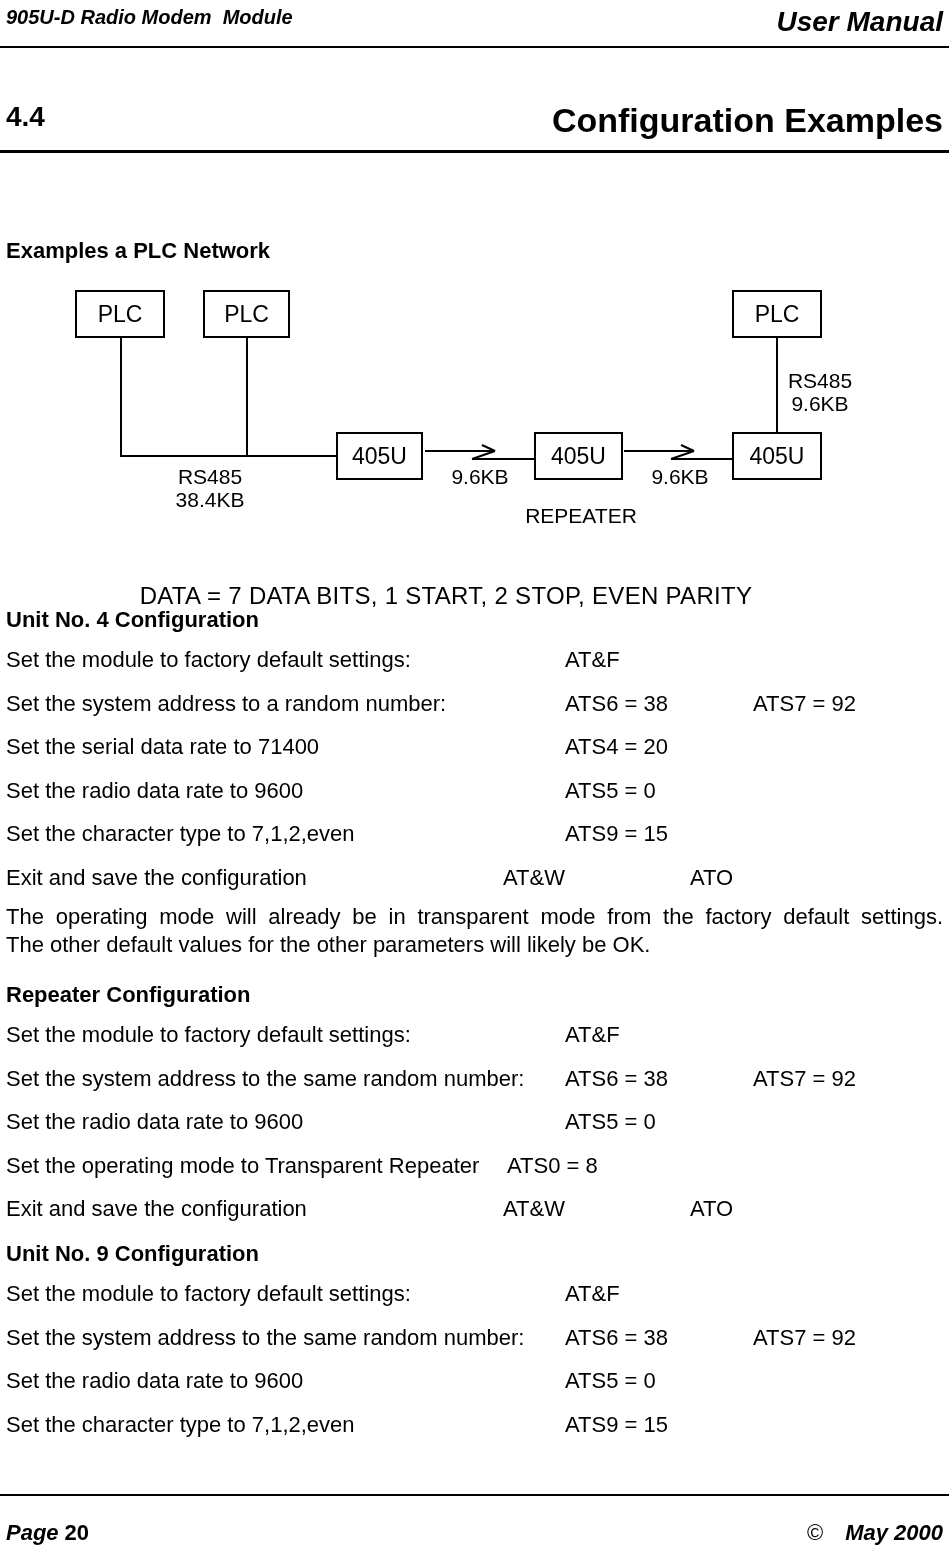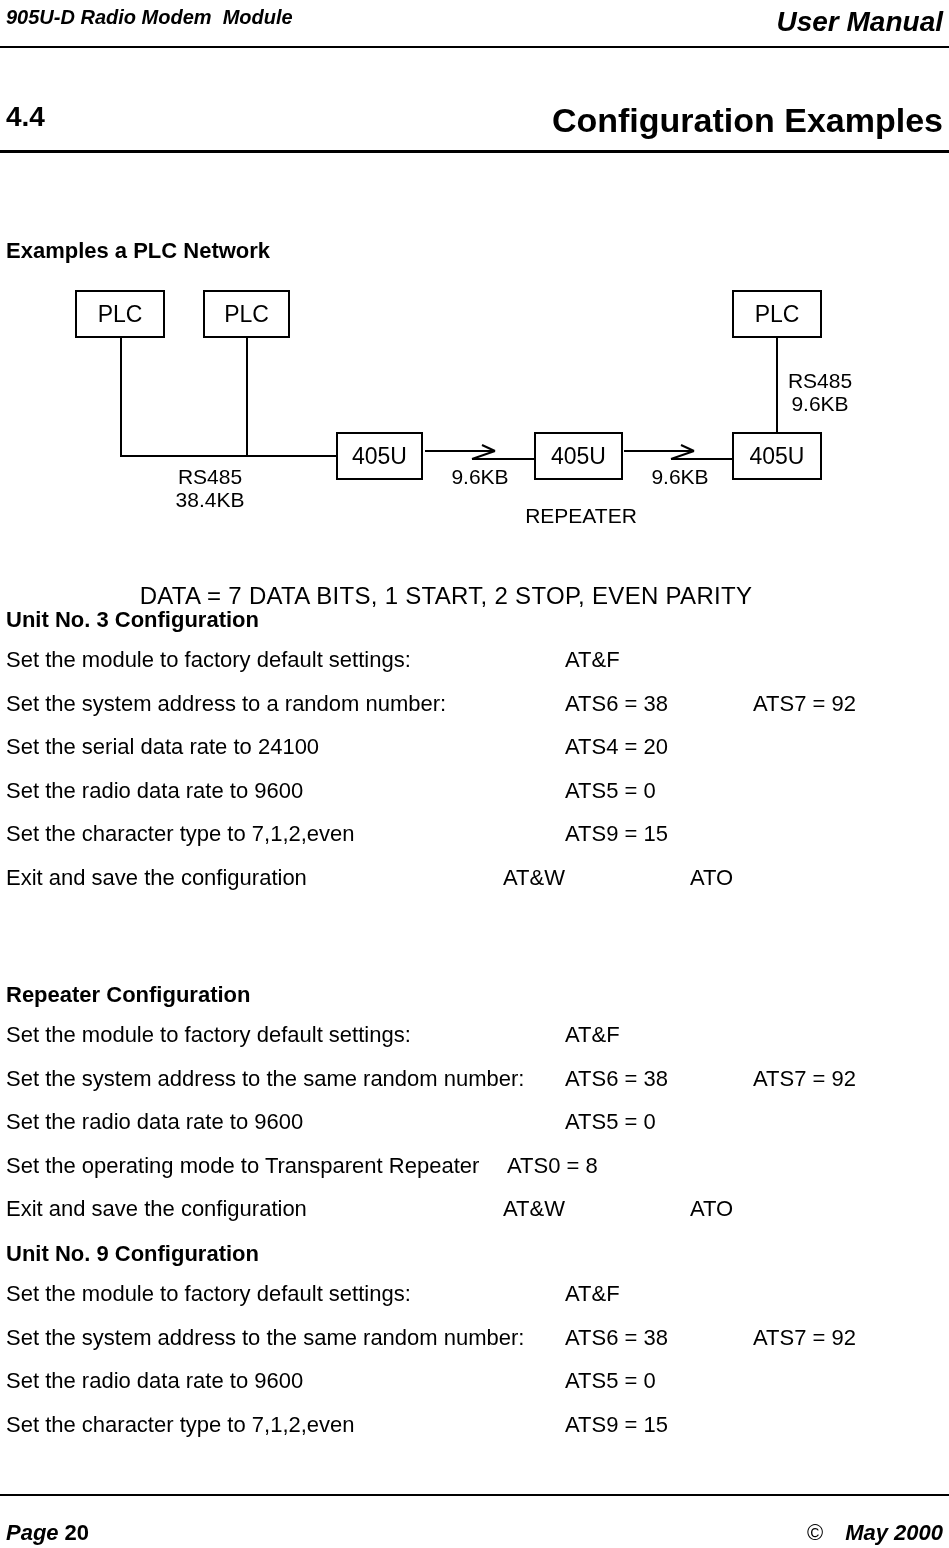--- a/index.html
+++ b/index.html
@@ -93,27 +93,27 @@
       <div>RS485</div>
       <div>9.6KB</div>
     </div>
     <div class="dlabel" style="left:430px;top:465px;width:100px;">9.6KB</div>
     <div class="dlabel" style="left:630px;top:465px;width:100px;">9.6KB</div>
     <div class="dlabel" style="left:511px;top:504px;width:140px;">REPEATER</div>
     <div class="caption">DATA = 7 DATA BITS, 1 START, 2 STOP, EVEN PARITY</div>
   </div>
 
   <div id="config-root">
-      <div class="cfg-heading" style="top: 607px;">Unit No. 3 Configuration</div>
+      <div class="cfg-heading" style="top: 607px;">Unit No. 4 Configuration</div>
       <div class="cfg-label" style="top: 647px;">Set the module to factory default settings:</div>
       <div class="cfg-val" style="top: 647px; left: 565px;">AT&amp;F</div>
       <div class="cfg-label" style="top: 691px;">Set the system address to a random number:</div>
       <div class="cfg-val" style="top: 691px; left: 565px;">ATS6 = 38</div>
       <div class="cfg-val" style="top: 691px; left: 753px;">ATS7 = 92</div>
-      <div class="cfg-label" style="top: 734px;">Set the serial data rate to 24100</div>
+      <div class="cfg-label" style="top: 734px;">Set the serial data rate to 71400</div>
       <div class="cfg-val" style="top: 734px; left: 565px;">ATS4 = 20</div>
       <div class="cfg-label" style="top: 778px;">Set the radio data rate to 9600</div>
       <div class="cfg-val" style="top: 778px; left: 565px;">ATS5 = 0</div>
       <div class="cfg-label" style="top: 821px;">Set the character type to 7,1,2,even</div>
       <div class="cfg-val" style="top: 821px; left: 565px;">ATS9 = 15</div>
       <div class="cfg-label" style="top: 865px;">Exit and save the configuration</div>
       <div class="cfg-val" style="top: 865px; left: 503px;">AT&amp;W</div>
       <div class="cfg-val" style="top: 865px; left: 690px;">ATO</div>
       <div class="cfg-heading" style="top: 982px;">Repeater Configuration</div>
       <div class="cfg-label" style="top: 1022px;">Set the module to factory default settings:</div>
@@ -133,20 +133,24 @@
       <div class="cfg-val" style="top: 1281px; left: 565px;">AT&amp;F</div>
       <div class="cfg-label" style="top: 1325px;">Set the system address to the same random number:</div>
       <div class="cfg-val" style="top: 1325px; left: 565px;">ATS6 = 38</div>
       <div class="cfg-val" style="top: 1325px; left: 753px;">ATS7 = 92</div>
       <div class="cfg-label" style="top: 1368px;">Set the radio data rate to 9600</div>
       <div class="cfg-val" style="top: 1368px; left: 565px;">ATS5 = 0</div>
       <div class="cfg-label" style="top: 1412px;">Set the character type to 7,1,2,even</div>
       <div class="cfg-val" style="top: 1412px; left: 565px;">ATS9 = 15</div>
     </div>
 
+  <div class="para">
+    <div class="j">The operating mode will already be in transparent mode from the factory default settings.</div>
+    <div>The other default values for the other parameters will likely be OK.</div>
+  </div>
 
   <div class="rule" style="top:1494px;height:2px;"></div>
   <div class="ftr-left">
     <span class="pg">Page</span><span class="num">20</span>
   </div>
   <div class="ftr-right">
     <span class="cc">©</span><span class="dt">May 2000</span>
   </div>
 
 </div>

